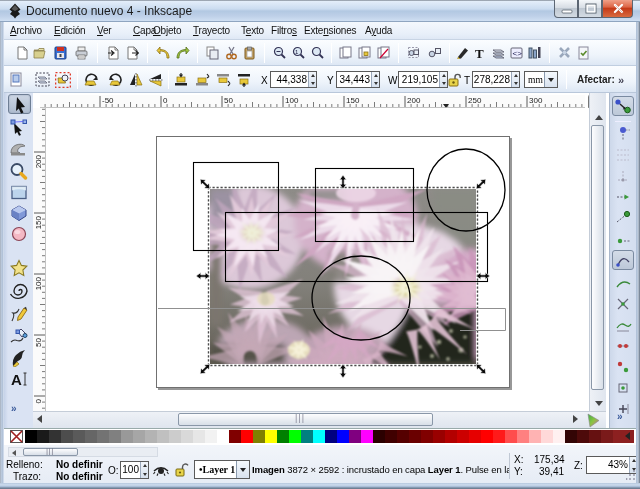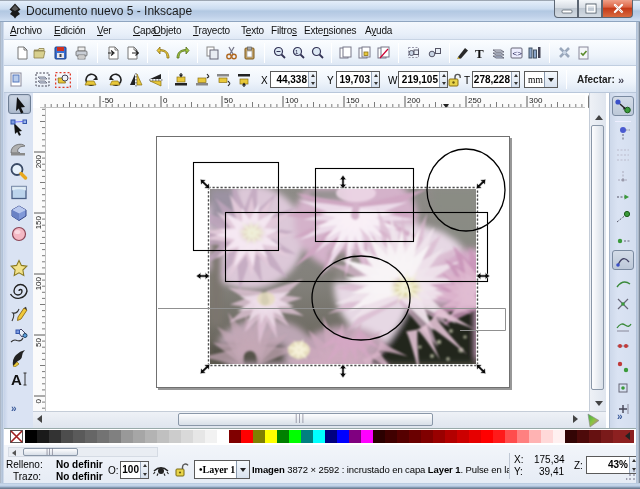--- a/index.html
+++ b/index.html
@@ -21,21 +21,21 @@
 
 #menu{left:4px;top:22px;width:632px;height:18px;background:linear-gradient(180deg,#f4f8fd 0,#e8eff9 70%,#dfe8f5 100%);border-bottom:1px solid #c8d4e4;color:#111;font-size:10px;letter-spacing:-0.2px;}
 #menu span{position:absolute;top:3px;}
 
 #tb1{left:4px;top:40px;width:632px;height:26px;background:linear-gradient(180deg,#fbfdff 0,#eef4fb 60%,#dde7f4 100%);border-bottom:1px solid #c0cee0;}
 #tb2{left:4px;top:66px;width:632px;height:27px;background:linear-gradient(180deg,#fbfdff 0,#eef4fb 60%,#dde7f4 100%);border-bottom:1px solid #b9c7da;}
 .vsep{position:absolute;width:1px;background:#b4c2d4;border-right:1px solid #fff;}
 .ico{position:absolute;}
 
 .spin{position:absolute;background:#fff;border:1px solid #5a5a5a;font-size:10px;color:#000;}
-.spin .v{position:absolute;right:9px;top:2px;font-weight:bold;}
+.spin .v{position:absolute;right:9px;top:2px;}
 .spin .arr{position:absolute;right:0;top:0;width:8px;height:100%;background:linear-gradient(180deg,#f2f6fb,#d7e1ee);border-left:1px solid #9aa8bb;}
 .spin .arr:before{content:"";position:absolute;left:1.5px;top:2px;border-left:2.5px solid transparent;border-right:2.5px solid transparent;border-bottom:3px solid #333;}
 .spin .arr:after{content:"";position:absolute;left:1.5px;bottom:2px;border-left:2.5px solid transparent;border-right:2.5px solid transparent;border-top:3px solid #333;}
 .lbl{position:absolute;color:#000;}
 
 #toolbox{left:4px;top:93px;width:29px;height:335px;background:linear-gradient(90deg,#c5d2e8 0,#dae3f3 4px,#dae3f3 100%);}
 .tbtn{position:absolute;left:4px;width:23px;height:20px;}
 .tbtn.sel{border:1px solid #6e7e94;border-radius:3px;background:linear-gradient(180deg,#cdd6e4,#aebccf);box-shadow:inset 0 0 2px #97a5b9;}
 #canvaswrap{left:33px;top:93px;width:573px;height:335px;background:#fff;border-right:1px solid #98a8bc;}
 #canvas{left:46px;top:108px;width:543px;height:303px;overflow:hidden;background:#fff;}
@@ -51,21 +51,21 @@
 .combo{position:absolute;background:#fff;border:1px solid #5a5a5a;font-family:Liberation Serif, serif;}
 .combo .btn{position:absolute;right:0;top:0;height:100%;width:13px;background:linear-gradient(180deg,#f4f8fc,#d8e2ef);border-left:1px solid #8a9aae;}
 .combo .btn:before{content:"";position:absolute;left:3px;top:40%;border-left:3.5px solid transparent;border-right:3.5px solid transparent;border-top:4px solid #222;}
 </style></head><body>
 <div id="win">
 <div id="title" class="abs">
       <svg class="abs" style="left:7px;top:3px" width="16" height="16" viewBox="0 0 16 16">
         <path d="M8 0.5 L13.5 6.5 L11 8.5 L13 11 L9.5 13.5 L8 15.5 L6.5 13.5 L3 11 L5 8.5 L2.5 6.5 Z" fill="#1a1a1a"></path>
         <path d="M8 2 L11.5 6 L8 8 L4.5 6 Z" fill="#555"></path>
       </svg>
-      <span class="abs txt">Documento nuevo 5 - Inkscape</span>
+      <span class="abs txt">Documento nuevo 4 - Inkscape</span>
       <div class="abs capbtn" id="btnmin">
         <svg class="glyph" width="24" height="18">
           <rect x="7" y="10" width="10" height="3" rx="1" fill="#fff" stroke="#5a646e" stroke-width="0.8"></rect>
         </svg>
       </div>
       <div class="abs capbtn" id="btnmax">
         <svg class="glyph" width="24" height="18">
           <rect x="7" y="4" width="10" height="9" fill="none" stroke="#5a646e" stroke-width="1"></rect>
           <rect x="8.2" y="5.5" width="7.6" height="6.3" fill="none" stroke="#fff" stroke-width="1.4"></rect>
         </svg>
@@ -277,21 +277,21 @@
         <rect x="3" y="7" width="8" height="5" fill="#e8c83a" stroke="#8a7014" stroke-width="0.7"></rect>
         <path d="M7 15 v-3 M5.5 13.5 L7 11.5 8.5 13.5" stroke="#222" stroke-width="1.2" fill="none"></path>
       </svg>
       <span class="lbl" style="left:257px;top:9px;font-size:10px">X</span>
       <div class="spin" style="left:266px;top:5px;width:47px;height:17px">
         <span class="v">44,338</span>
         <span class="arr"></span>
       </div>
       <span class="lbl" style="left:323px;top:9px;font-size:10px">Y</span>
       <div class="spin" style="left:332px;top:5px;width:44px;height:17px">
-        <span class="v">19,703</span>
+        <span class="v">34,443</span>
         <span class="arr"></span>
       </div>
       <span class="lbl" style="left:384px;top:9px;font-size:10px">W</span>
       <div class="spin" style="left:394px;top:5px;width:50px;height:17px">
         <span class="v">219,105</span>
         <span class="arr"></span>
       </div>
       <svg class="ico" style="left:443px;top:6px" width="16" height="16" viewBox="0 0 16 16">
         <rect x="2" y="7" width="9" height="7" rx="1" fill="#e8d44a" stroke="#8a7014"></rect>
         <path d="M8 7 v-2 a2.6 2.6 0 0 1 5.2 0 V6" fill="none" stroke="#555" stroke-width="1.4"></path>

